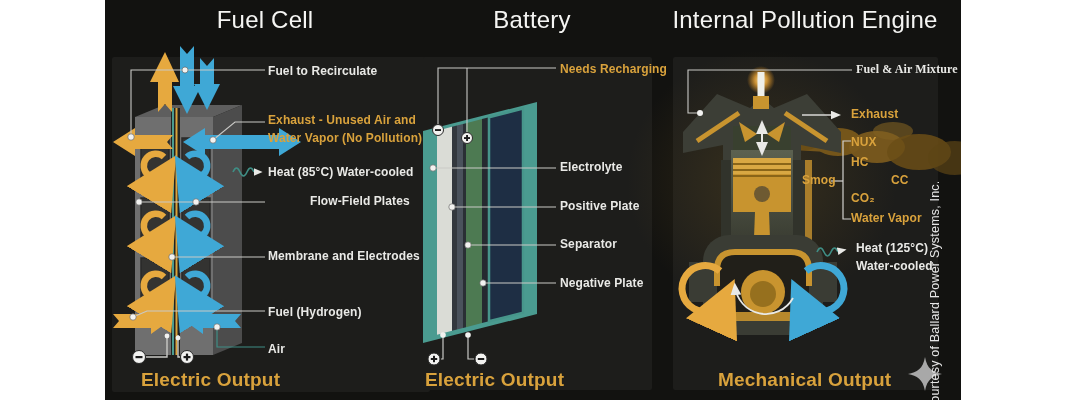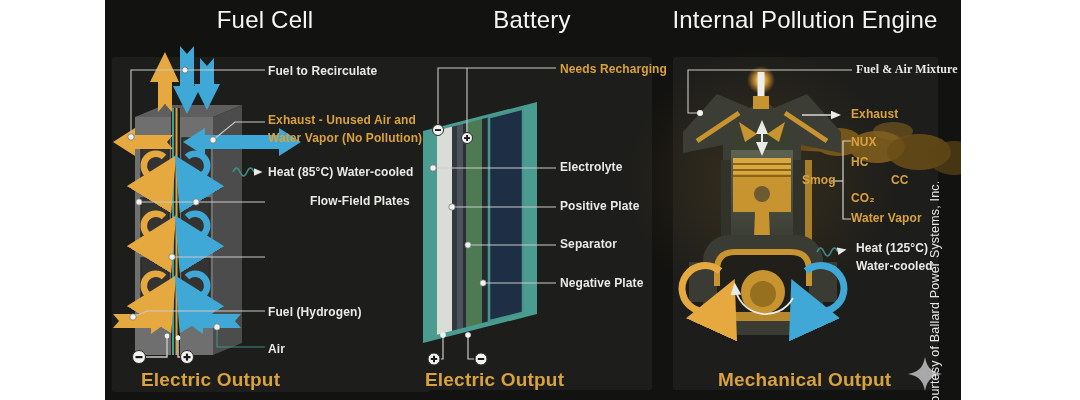--- a/index.html
+++ b/index.html
@@ -260,20 +260,21 @@
 
     <div class="title" style="left:160px;top:6px;">Fuel Cell</div>
     <div class="title" style="left:427px;top:6px;">Battery</div>
     <div class="title" style="left:700px;top:6px;">Internal Pollution Engine</div>
 
     <div class="label" style="left:163px;top:65px;">Fuel to Recirculate</div>
     <div class="label gold" style="left:163px;top:114px;">Exhaust - Unused Air and</div>
     <div class="label gold" style="left:163px;top:132px;">Water Vapor (No Pollution)</div>
     <div class="label" style="left:163px;top:166px;">Heat (85°C) Water-cooled</div>
     <div class="label" style="left:163px;top:195px;margin-left:42px;">Flow-Field Plates</div>
+    <div class="label" style="left:163px;top:250px;">Membrane and Electrodes</div>
     <div class="label" style="left:163px;top:306px;">Fuel (Hydrogen)</div>
     <div class="label" style="left:163px;top:343px;">Air</div>
     <div class="label gold output" style="left:36px;top:370px;">Electric Output</div>
 
     <div class="label gold" style="left:455px;top:63px;">Needs Recharging</div>
     <div class="label" style="left:455px;top:161px;">Electrolyte</div>
     <div class="label" style="left:455px;top:200px;">Positive Plate</div>
     <div class="label" style="left:455px;top:238px;">Separator</div>
     <div class="label" style="left:455px;top:277px;">Negative Plate</div>
     <div class="label gold output" style="left:320px;top:370px;">Electric Output</div>

